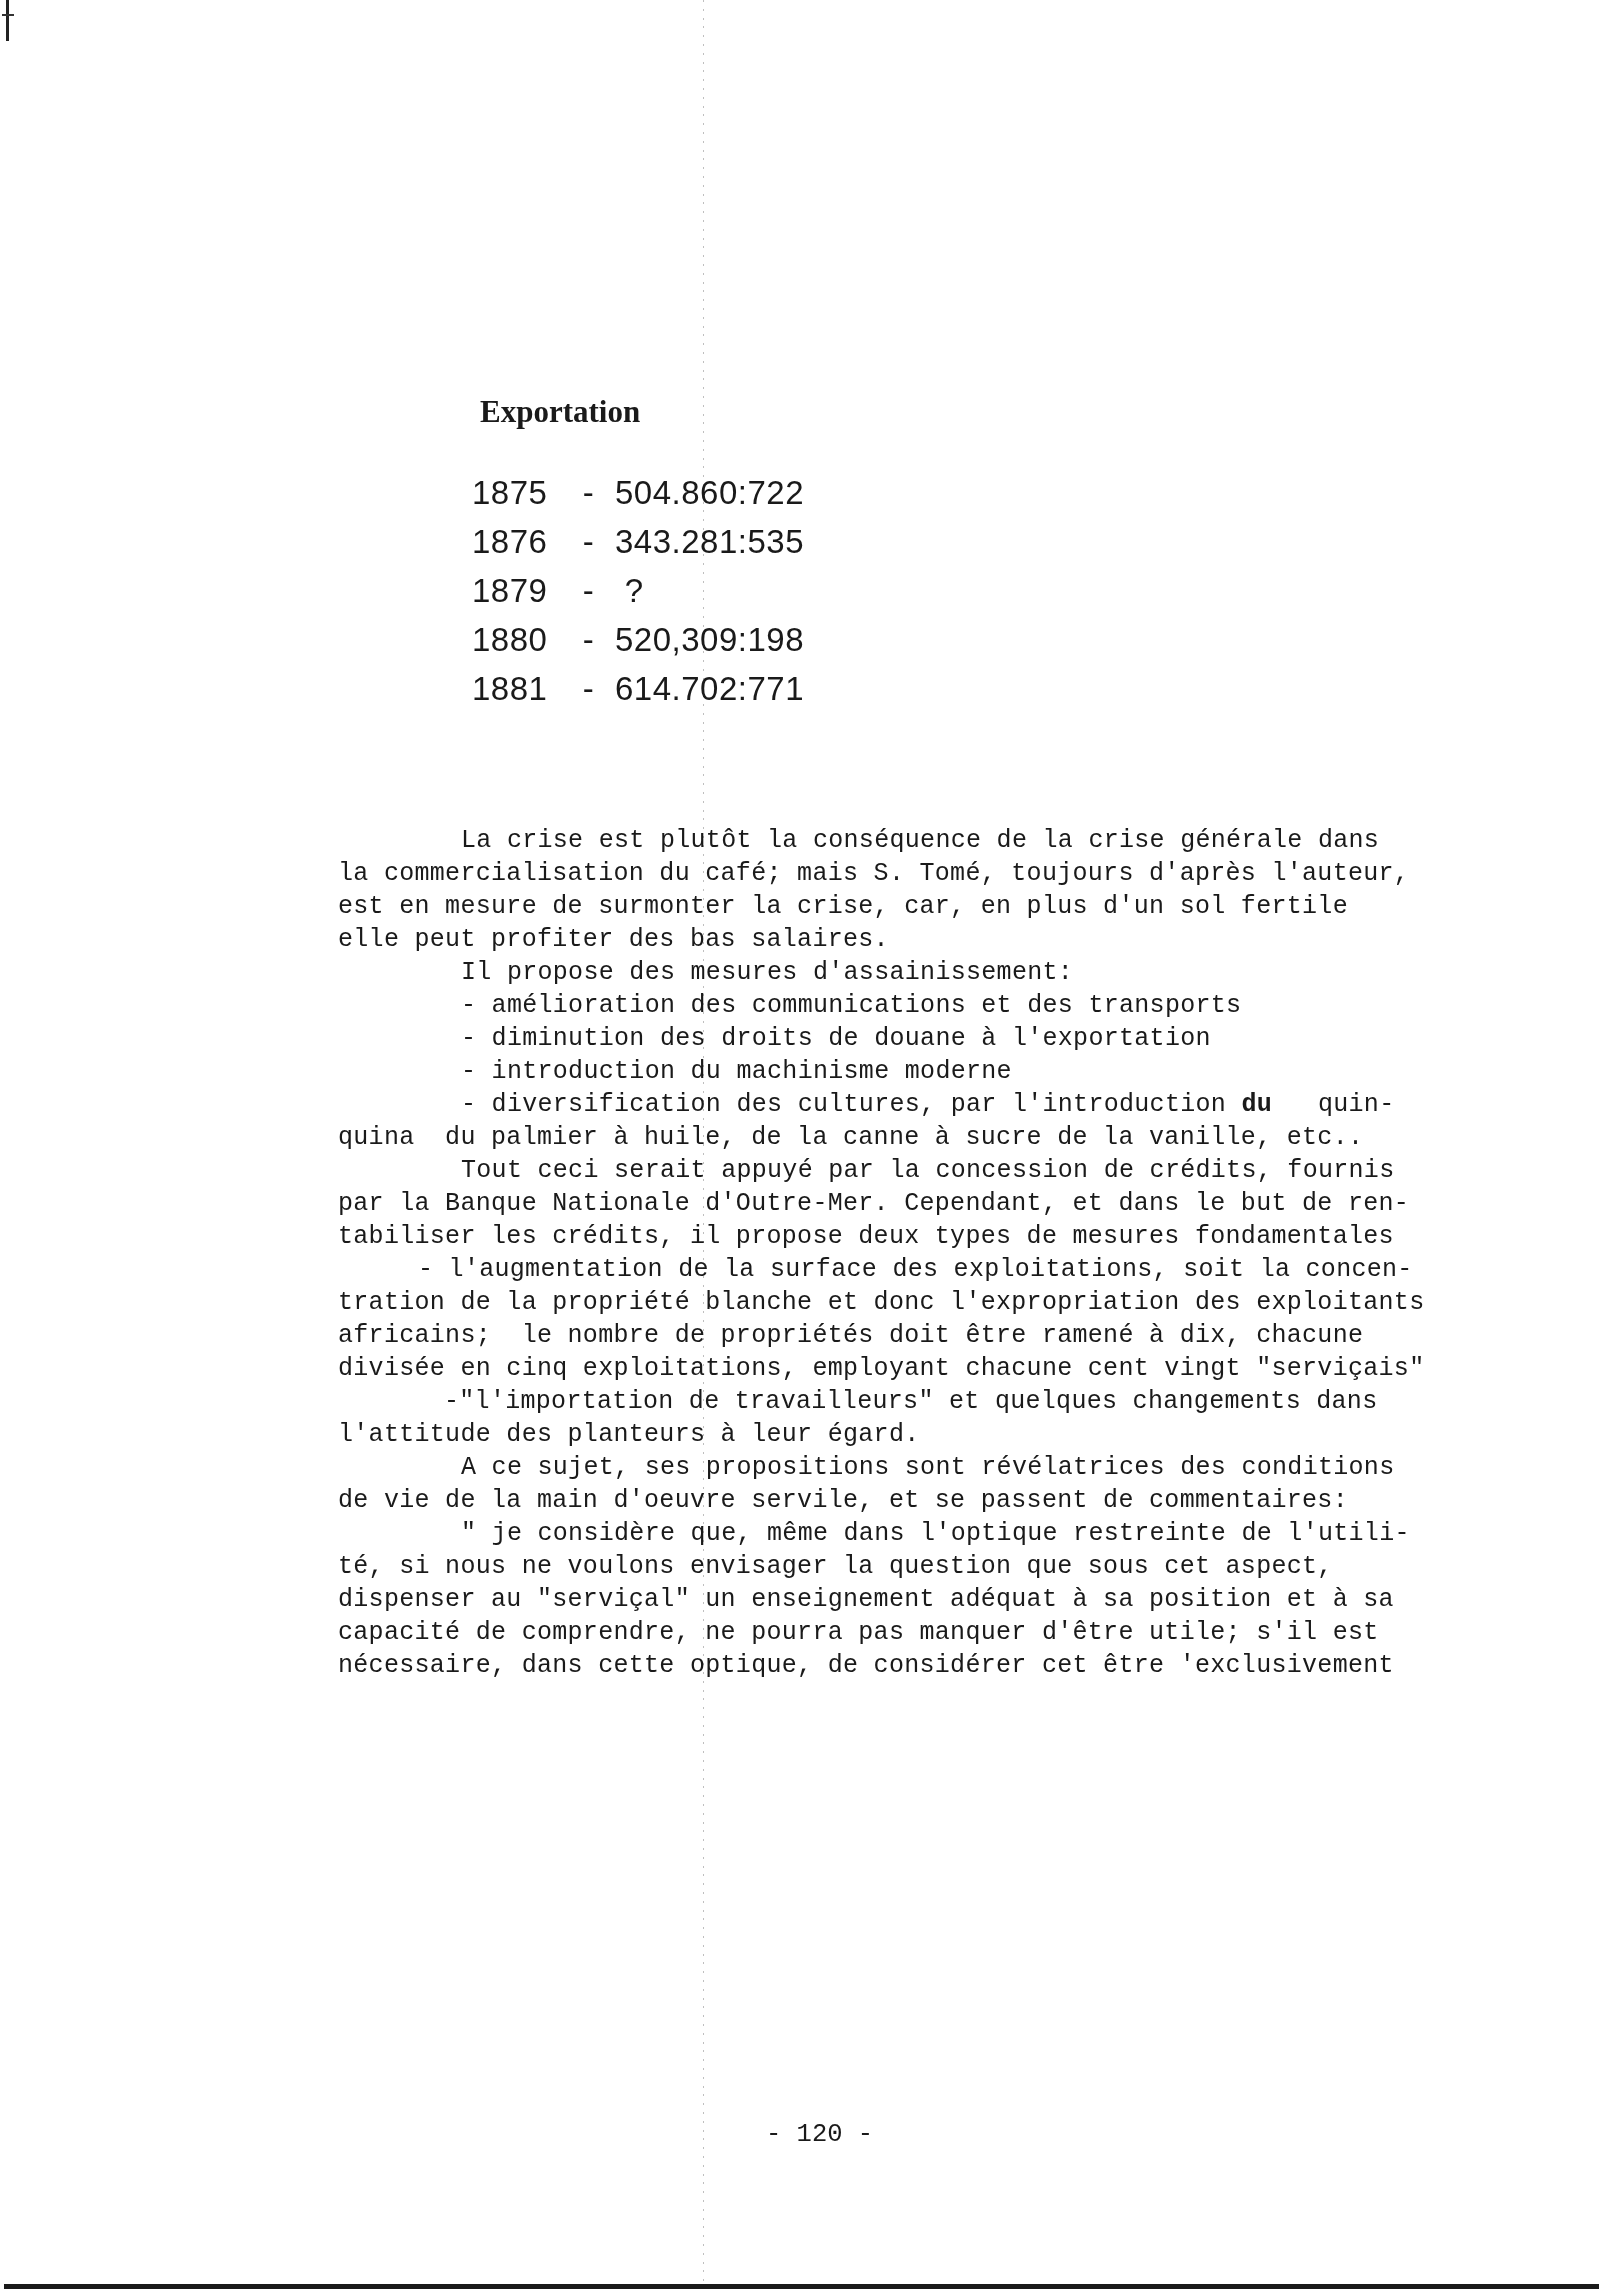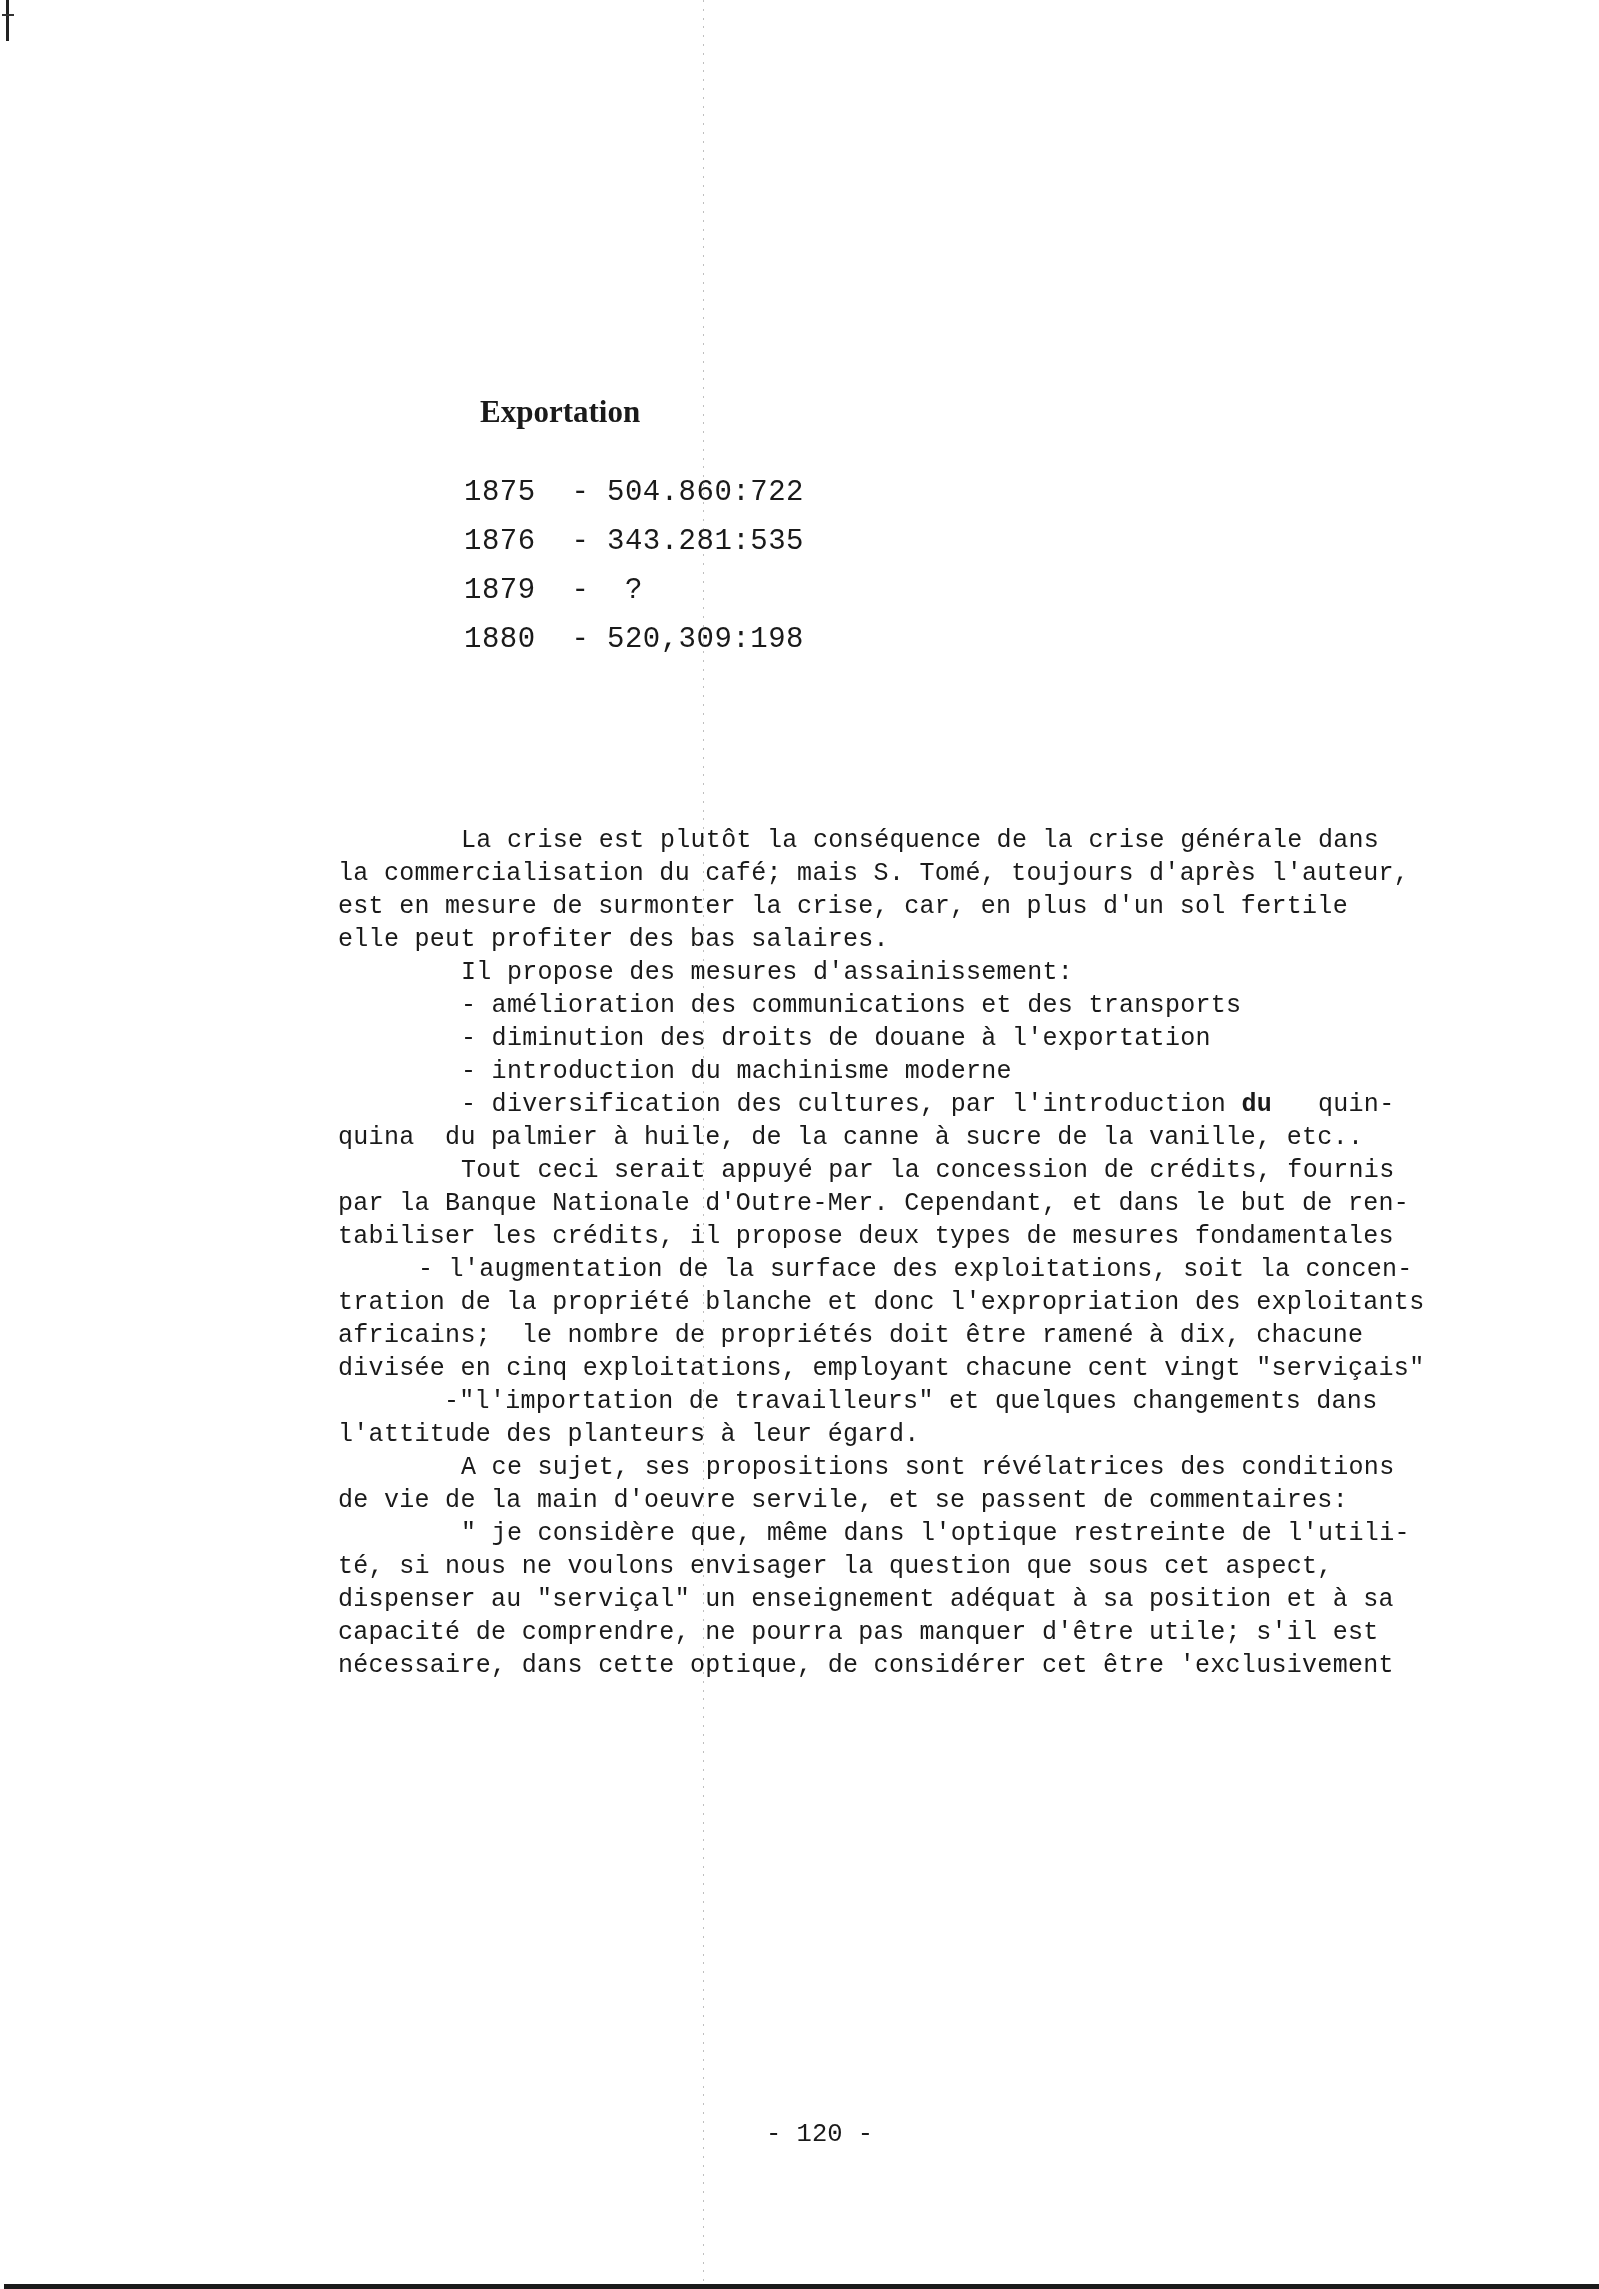--- a/index.html
+++ b/index.html
@@ -28,22 +28,22 @@
     background: repeating-linear-gradient(to bottom, rgba(0,0,0,0.25) 0 2px, transparent 2px 8.8px);
   }
   .heading {
     position: absolute; left: 480px; top: 394px;
     font-size: 31px; font-weight: bold; letter-spacing: 0px;
     font-family: "Liberation Serif", "DejaVu Serif", serif;
   }
   .export-table { position: absolute; left: 464px; top: 473px; }
   .export-row {
     height: 49px; line-height: 39px;
-    font-family: Liberation Mono, monospace;
-    font-size: 29px; letter-spacing: 0.5px; white-space: pre;
+    font-family: Liberation Sans, sans-serif;
+    font-size: 33px; letter-spacing: 0.5px; white-space: pre; margin-left: 8px;
   }
   .export-row .year { display: inline-block; width: 90px; }
   .export-row .dash { display: inline-block; width: 53px; text-align: center; }
   .text-block { position: absolute; left: 338px; top: 824px; width: 1264px; }
   .line {
     height: 33px; line-height: 33px;
     font-size: 25px; letter-spacing: 0.3px; white-space: pre;
   }
   .indent { padding-left: 123px; }
   .indent-small { padding-left: 80px; }
@@ -62,20 +62,21 @@
   <div class="scan-tick"></div>
   <div class="fold-line"></div>
 
   <div class="heading">Exportation</div>
 
   <div class="export-table">
     <div class="export-row"><span class="year">1875</span><span class="dash">-</span><span>504.860:722</span></div>
     <div class="export-row"><span class="year">1876</span><span class="dash">-</span><span>343.281:535</span></div>
     <div class="export-row"><span class="year">1879</span><span class="dash">-</span><span> ?</span></div>
     <div class="export-row"><span class="year">1880</span><span class="dash">-</span><span>520,309:198</span></div>
+    <div class="export-row"><span class="year">1881</span><span class="dash">-</span><span>614.702:771</span></div>
   </div>
 
   <div class="text-block">
 
     <div class="line indent">La crise est plutôt la conséquence de la crise générale dans</div>
     <div class="line">la commercialisation du café; mais S. Tomé, toujours d'après l'auteur,</div>
     <div class="line">est en mesure de surmonter la crise, car, en plus d'un sol fertile</div>
     <div class="line"><span>elle peut profiter des </span><span class="u">bas salaires</span><span>.</span></div>
 
     <div class="line indent">Il propose des mesures d'assainissement:</div>

